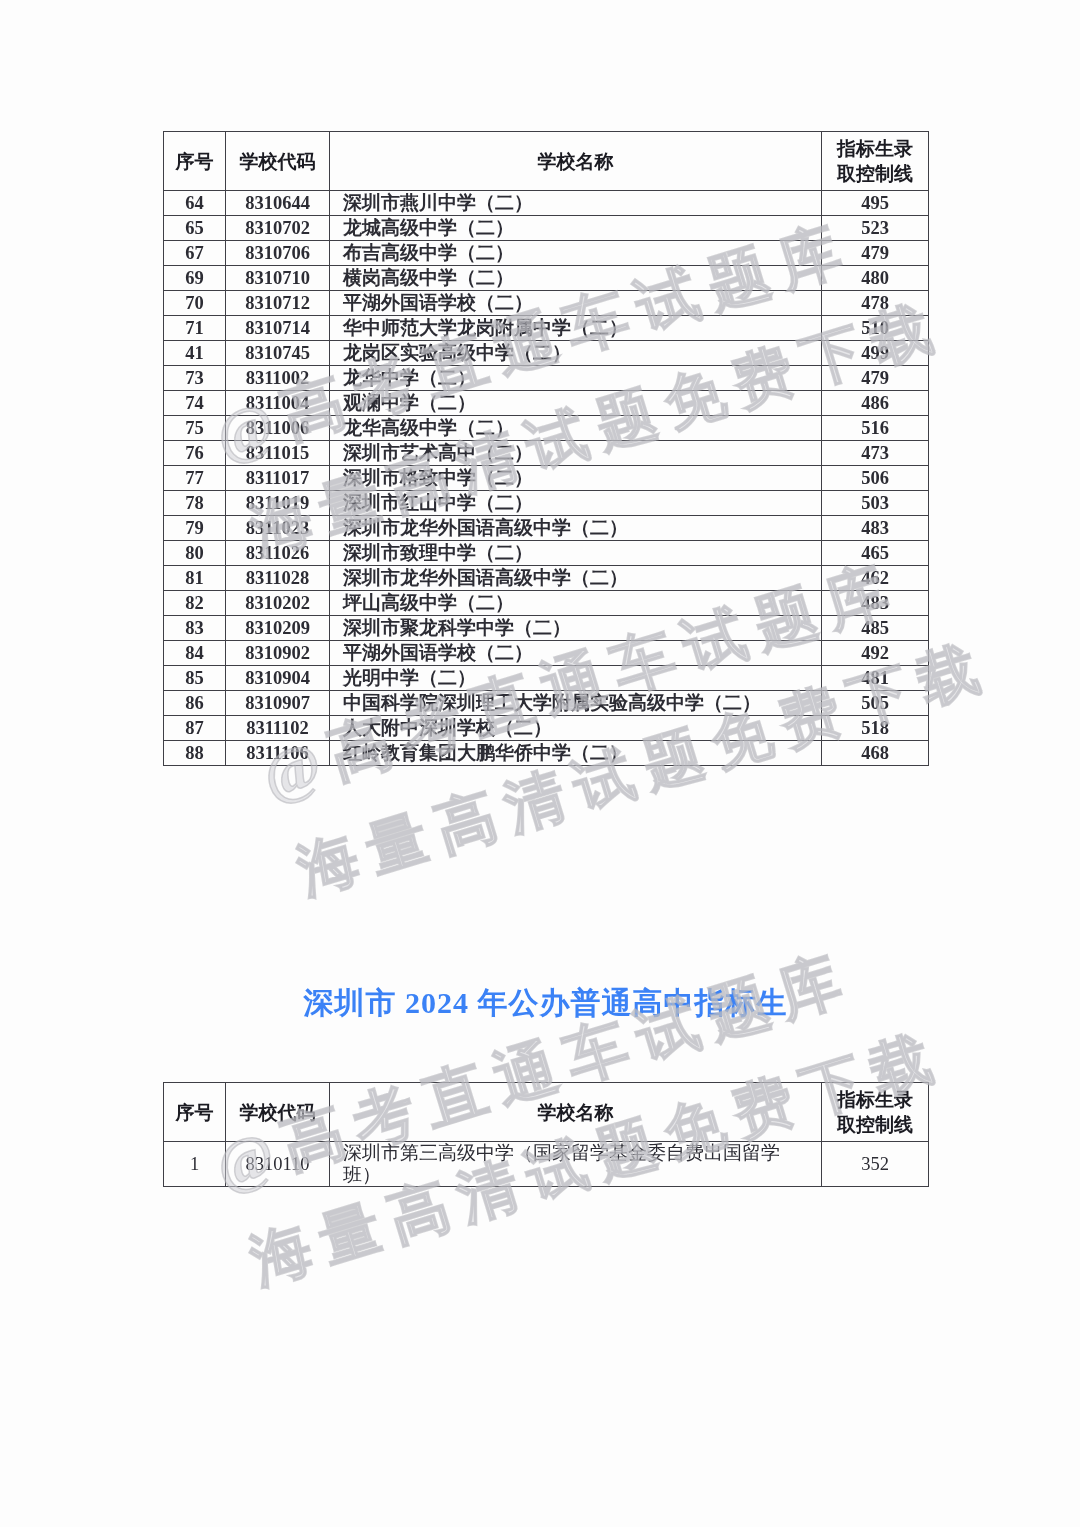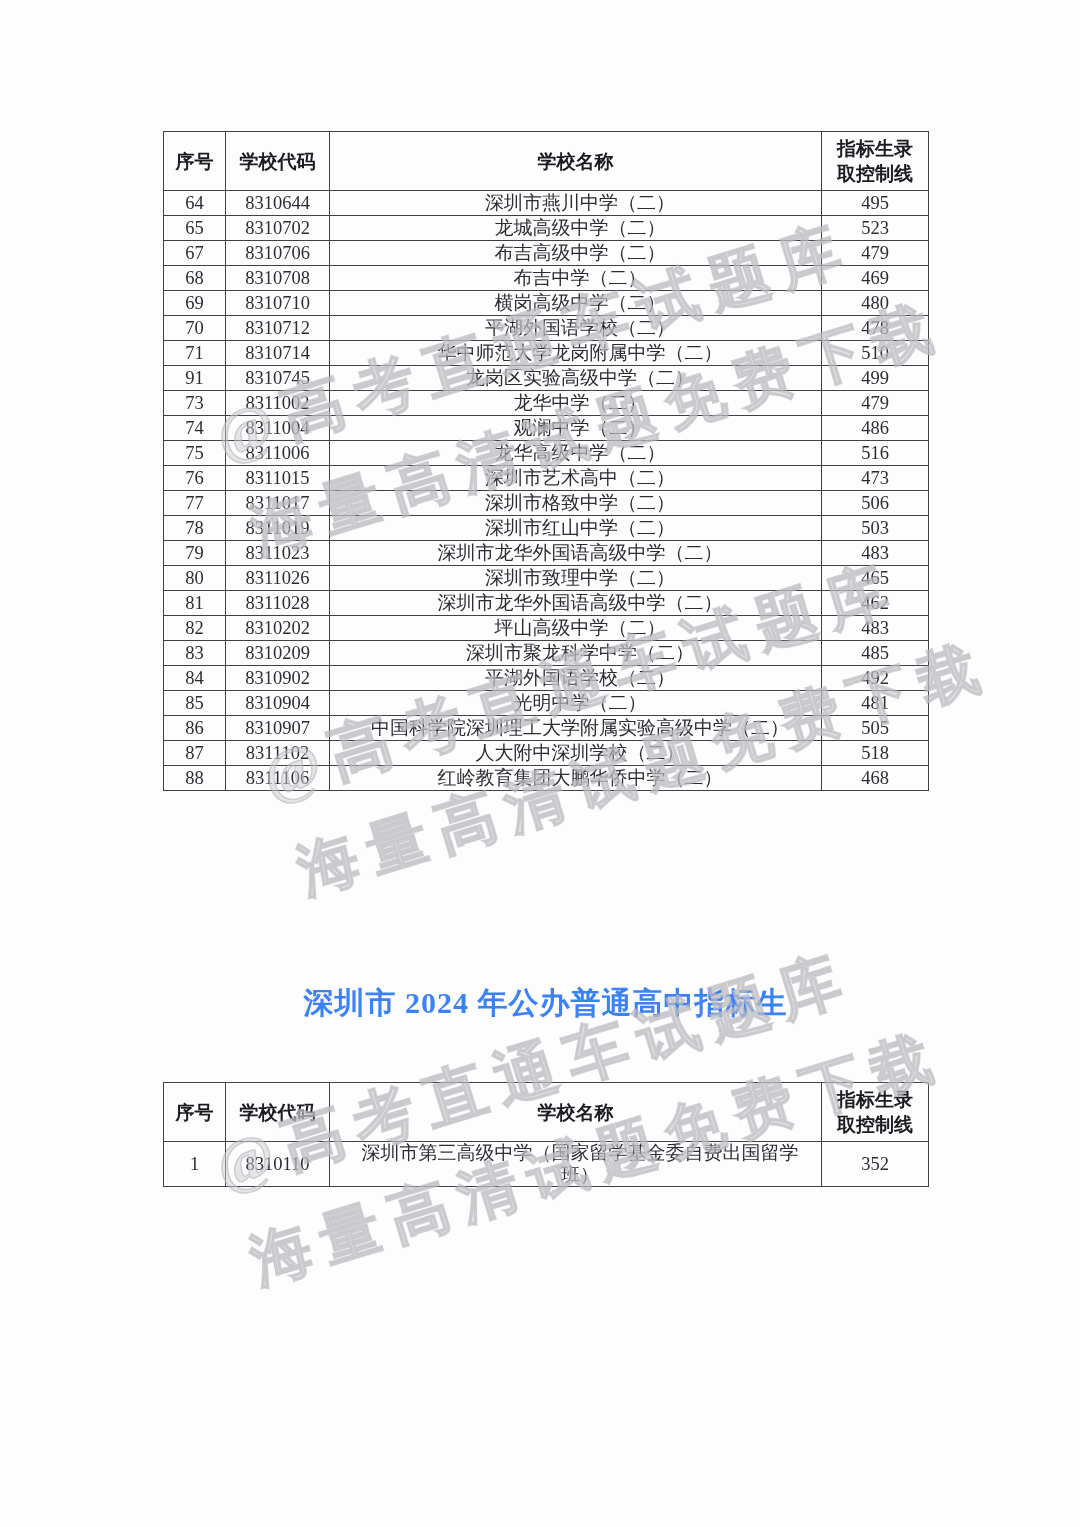--- a/index.html
+++ b/index.html
@@ -44,37 +44,37 @@
     border:1.6px solid #3f3f46;
     overflow:hidden;
     vertical-align:middle;
   }
   .tbl col.col-seq   { width:62px; }
   .tbl col.col-code  { width:104px; }
   .tbl col.col-name  { width:492px; }
   .tbl col.col-score { width:107px; }
 
   .tbl thead tr { height:59px; }
-  .tbl1 tbody tr { height:18px; }
+  .tbl1 tbody tr { height:18px;font-weight:bold; }
   .tbl2 tbody tr { height:36px; }
 
   .tbl th {
     font-weight:bold;
     font-size:19px;
     color:#1b1b22;
     text-align:center;
     line-height:25px;
   }
   .tbl td {
     font-size:19px;
     color:#2c2c34;
     text-align:center;
     line-height:22px;
   }
-  .tbl td.c-name { text-align:center; padding:0 4px 0 13px; }
+  .tbl td.c-name { text-align:left; padding:0 4px 0 13px; }
   .tbl td.c-seq, .tbl td.c-code, .tbl td.c-score {
     font-size:18.5px;
     font-family:"Liberation Serif","DejaVu Serif",serif;
   }
 
   
   .doc-title {
     position:absolute;
     left:163px; top:978px;
     width:765px;
@@ -136,45 +136,39 @@
           <td class="c-name">龙城高级中学（二）</td>
           <td class="c-score">523</td>
         </tr>
         <tr>
           <td class="c-seq">67</td>
           <td class="c-code">8310706</td>
           <td class="c-name">布吉高级中学（二）</td>
           <td class="c-score">479</td>
         </tr>
         <tr>
-          <td class="c-seq">68</td>
-          <td class="c-code">8310708</td>
-          <td class="c-name">布吉中学（二）</td>
-          <td class="c-score">469</td>
-        </tr>
-        <tr>
           <td class="c-seq">69</td>
           <td class="c-code">8310710</td>
           <td class="c-name">横岗高级中学（二）</td>
           <td class="c-score">480</td>
         </tr>
         <tr>
           <td class="c-seq">70</td>
           <td class="c-code">8310712</td>
           <td class="c-name">平湖外国语学校（二）</td>
           <td class="c-score">478</td>
         </tr>
         <tr>
           <td class="c-seq">71</td>
           <td class="c-code">8310714</td>
           <td class="c-name">华中师范大学龙岗附属中学（二）</td>
           <td class="c-score">510</td>
         </tr>
         <tr>
-          <td class="c-seq">91</td>
+          <td class="c-seq">41</td>
           <td class="c-code">8310745</td>
           <td class="c-name">龙岗区实验高级中学（二）</td>
           <td class="c-score">499</td>
         </tr>
         <tr>
           <td class="c-seq">73</td>
           <td class="c-code">8311002</td>
           <td class="c-name">龙华中学（二）</td>
           <td class="c-score">479</td>
         </tr>

